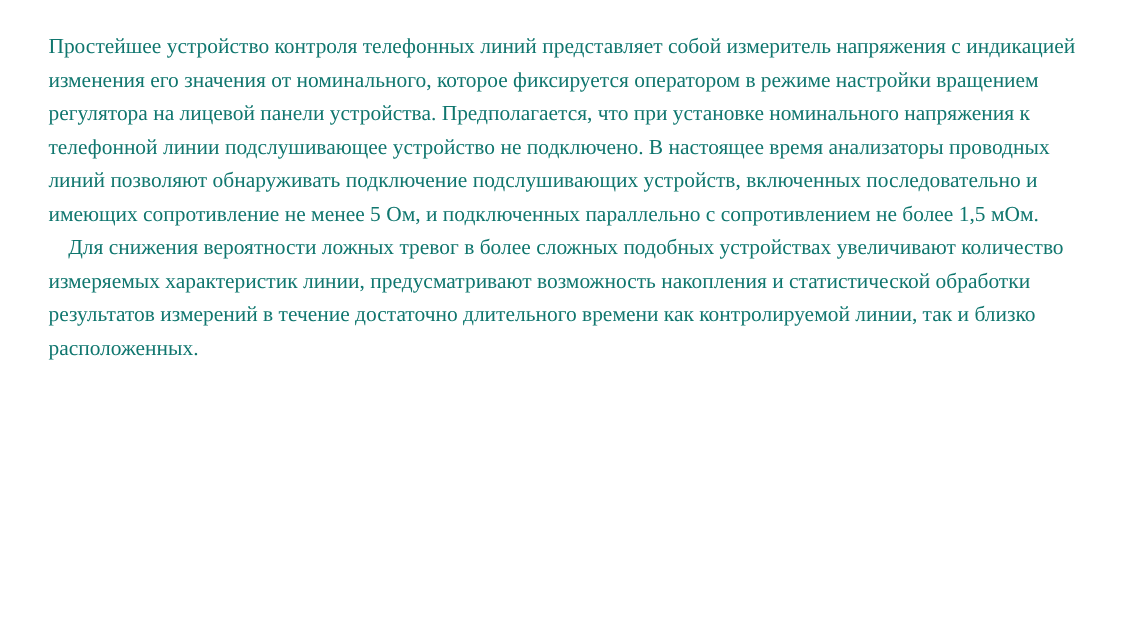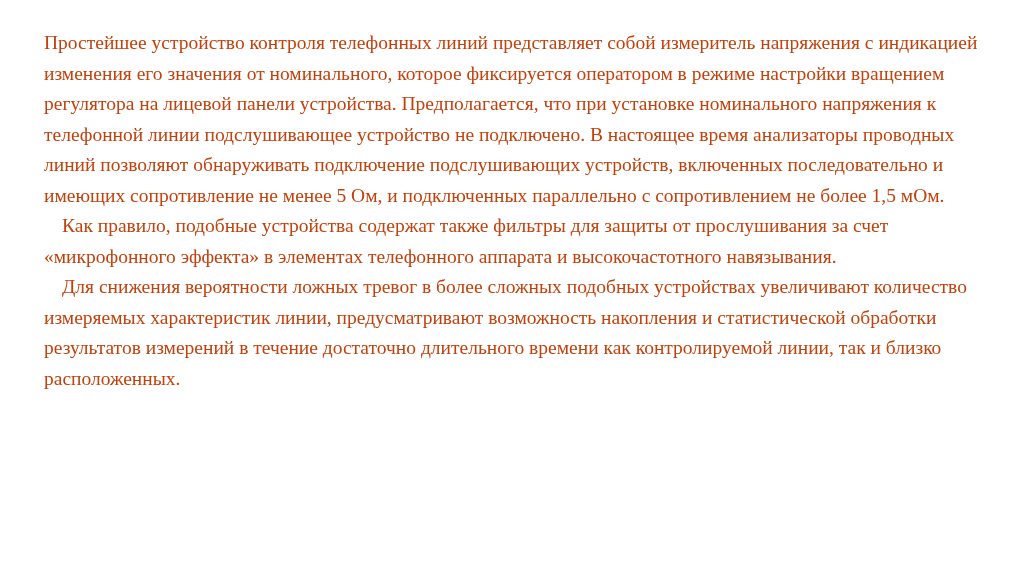--- a/index.html
+++ b/index.html
@@ -19,34 +19,33 @@
     width: 1024px;
     height: 576px;
     padding: 28px 44px 10px 44px;
     display: block;
   }
   .body-text {
     font-size: 19.5px;
     line-height: 30.5px;
     text-align: left;
     margin: 0;
-    color: #c2410c;
+    color: #0f766e;
   }
   .para {
     margin: 0;
   }
   .para + .para {
     margin-top: 0px;
   }
   .indent {
     text-indent: 18px;
   }
 </style>
 </head>
 <body>
 
 <div class="slide">
   <div class="body-text">
     <p class="para">Простейшее устройство контроля телефонных линий представляет собой измеритель напряжения с индикацией изменения его значения от номинального, которое фиксируется оператором в режиме настройки вращением регулятора на лицевой панели устройства. Предполагается, что при установке номинального напряжения к телефонной линии подслушивающее устройство не подключено. В настоящее время анализаторы проводных линий позволяют обнаруживать подключение подслушивающих устройств, включенных последовательно и имеющих сопротивление не менее 5 Ом, и подключенных параллельно с сопротивлением не более 1,5 мОм.</p>
-    <p class="para indent">Как правило, подобные устройства содержат также фильтры для защиты от прослушивания за счет «микрофонного эффекта» в элементах телефонного аппарата и высокочастотного навязывания.</p>
     <p class="para indent">Для снижения вероятности ложных тревог в более сложных подобных устройствах увеличивают количество измеряемых характеристик линии, предусматривают возможность накопления и статистической обработки результатов измерений в течение достаточно длительного времени как контролируемой линии, так и близко расположенных.</p>
   </div>
 </div>
 
 </body></html>

